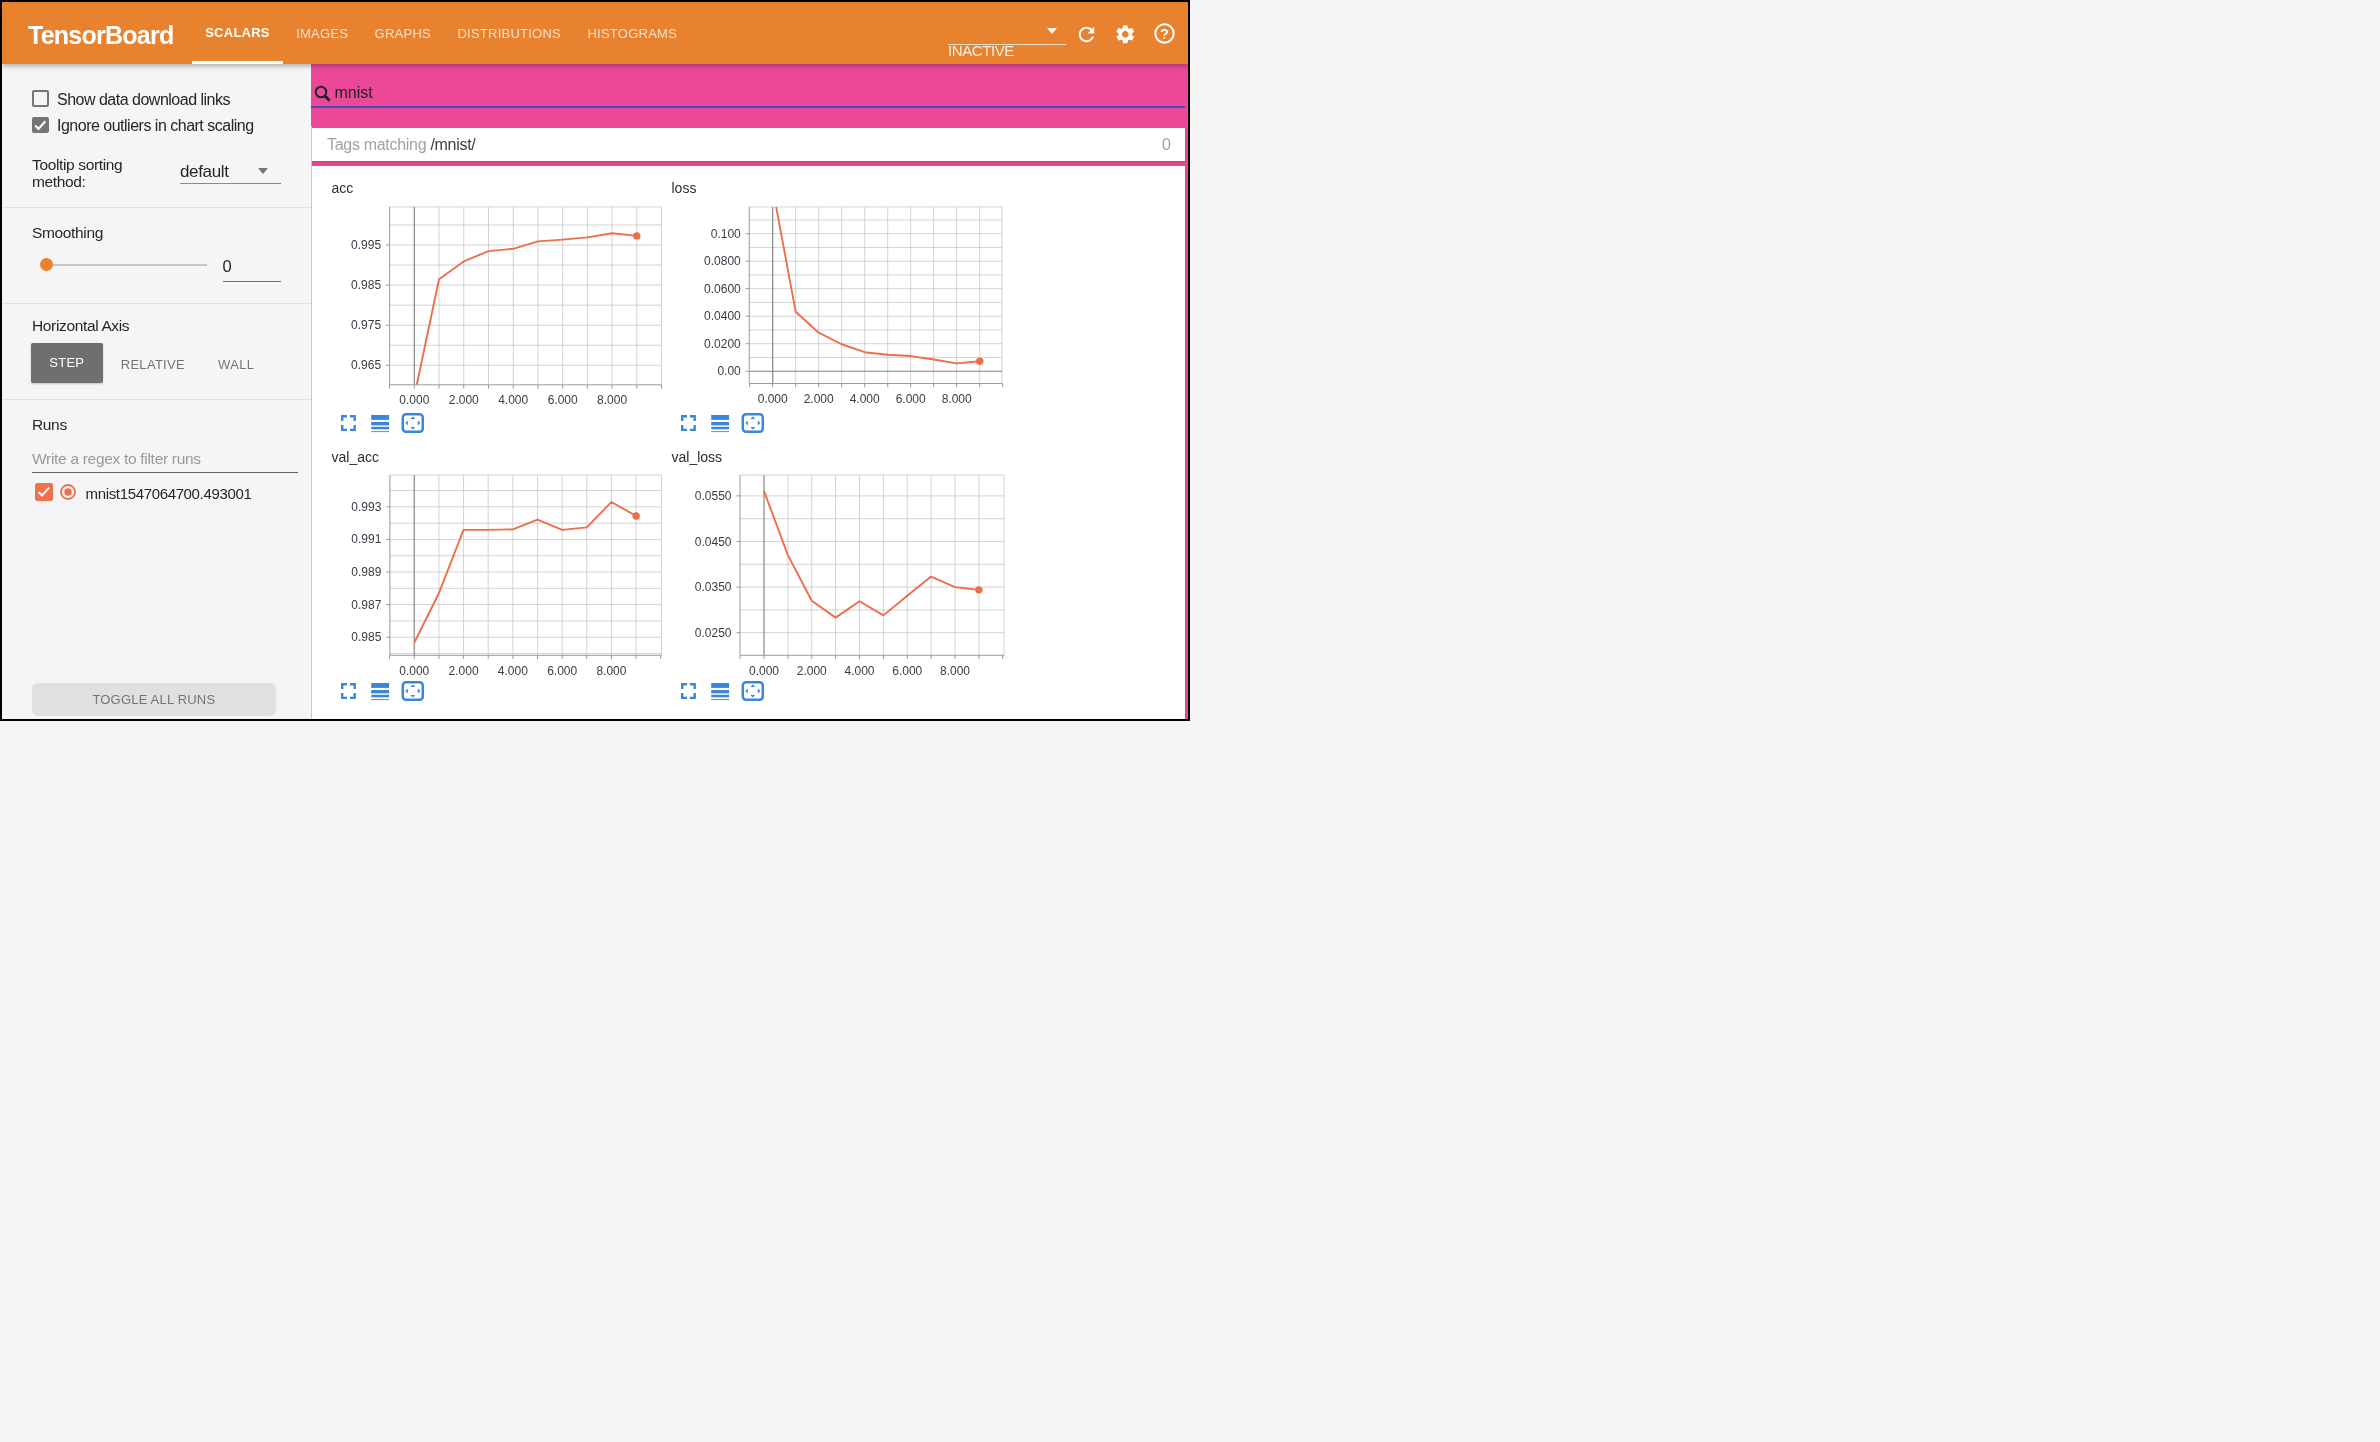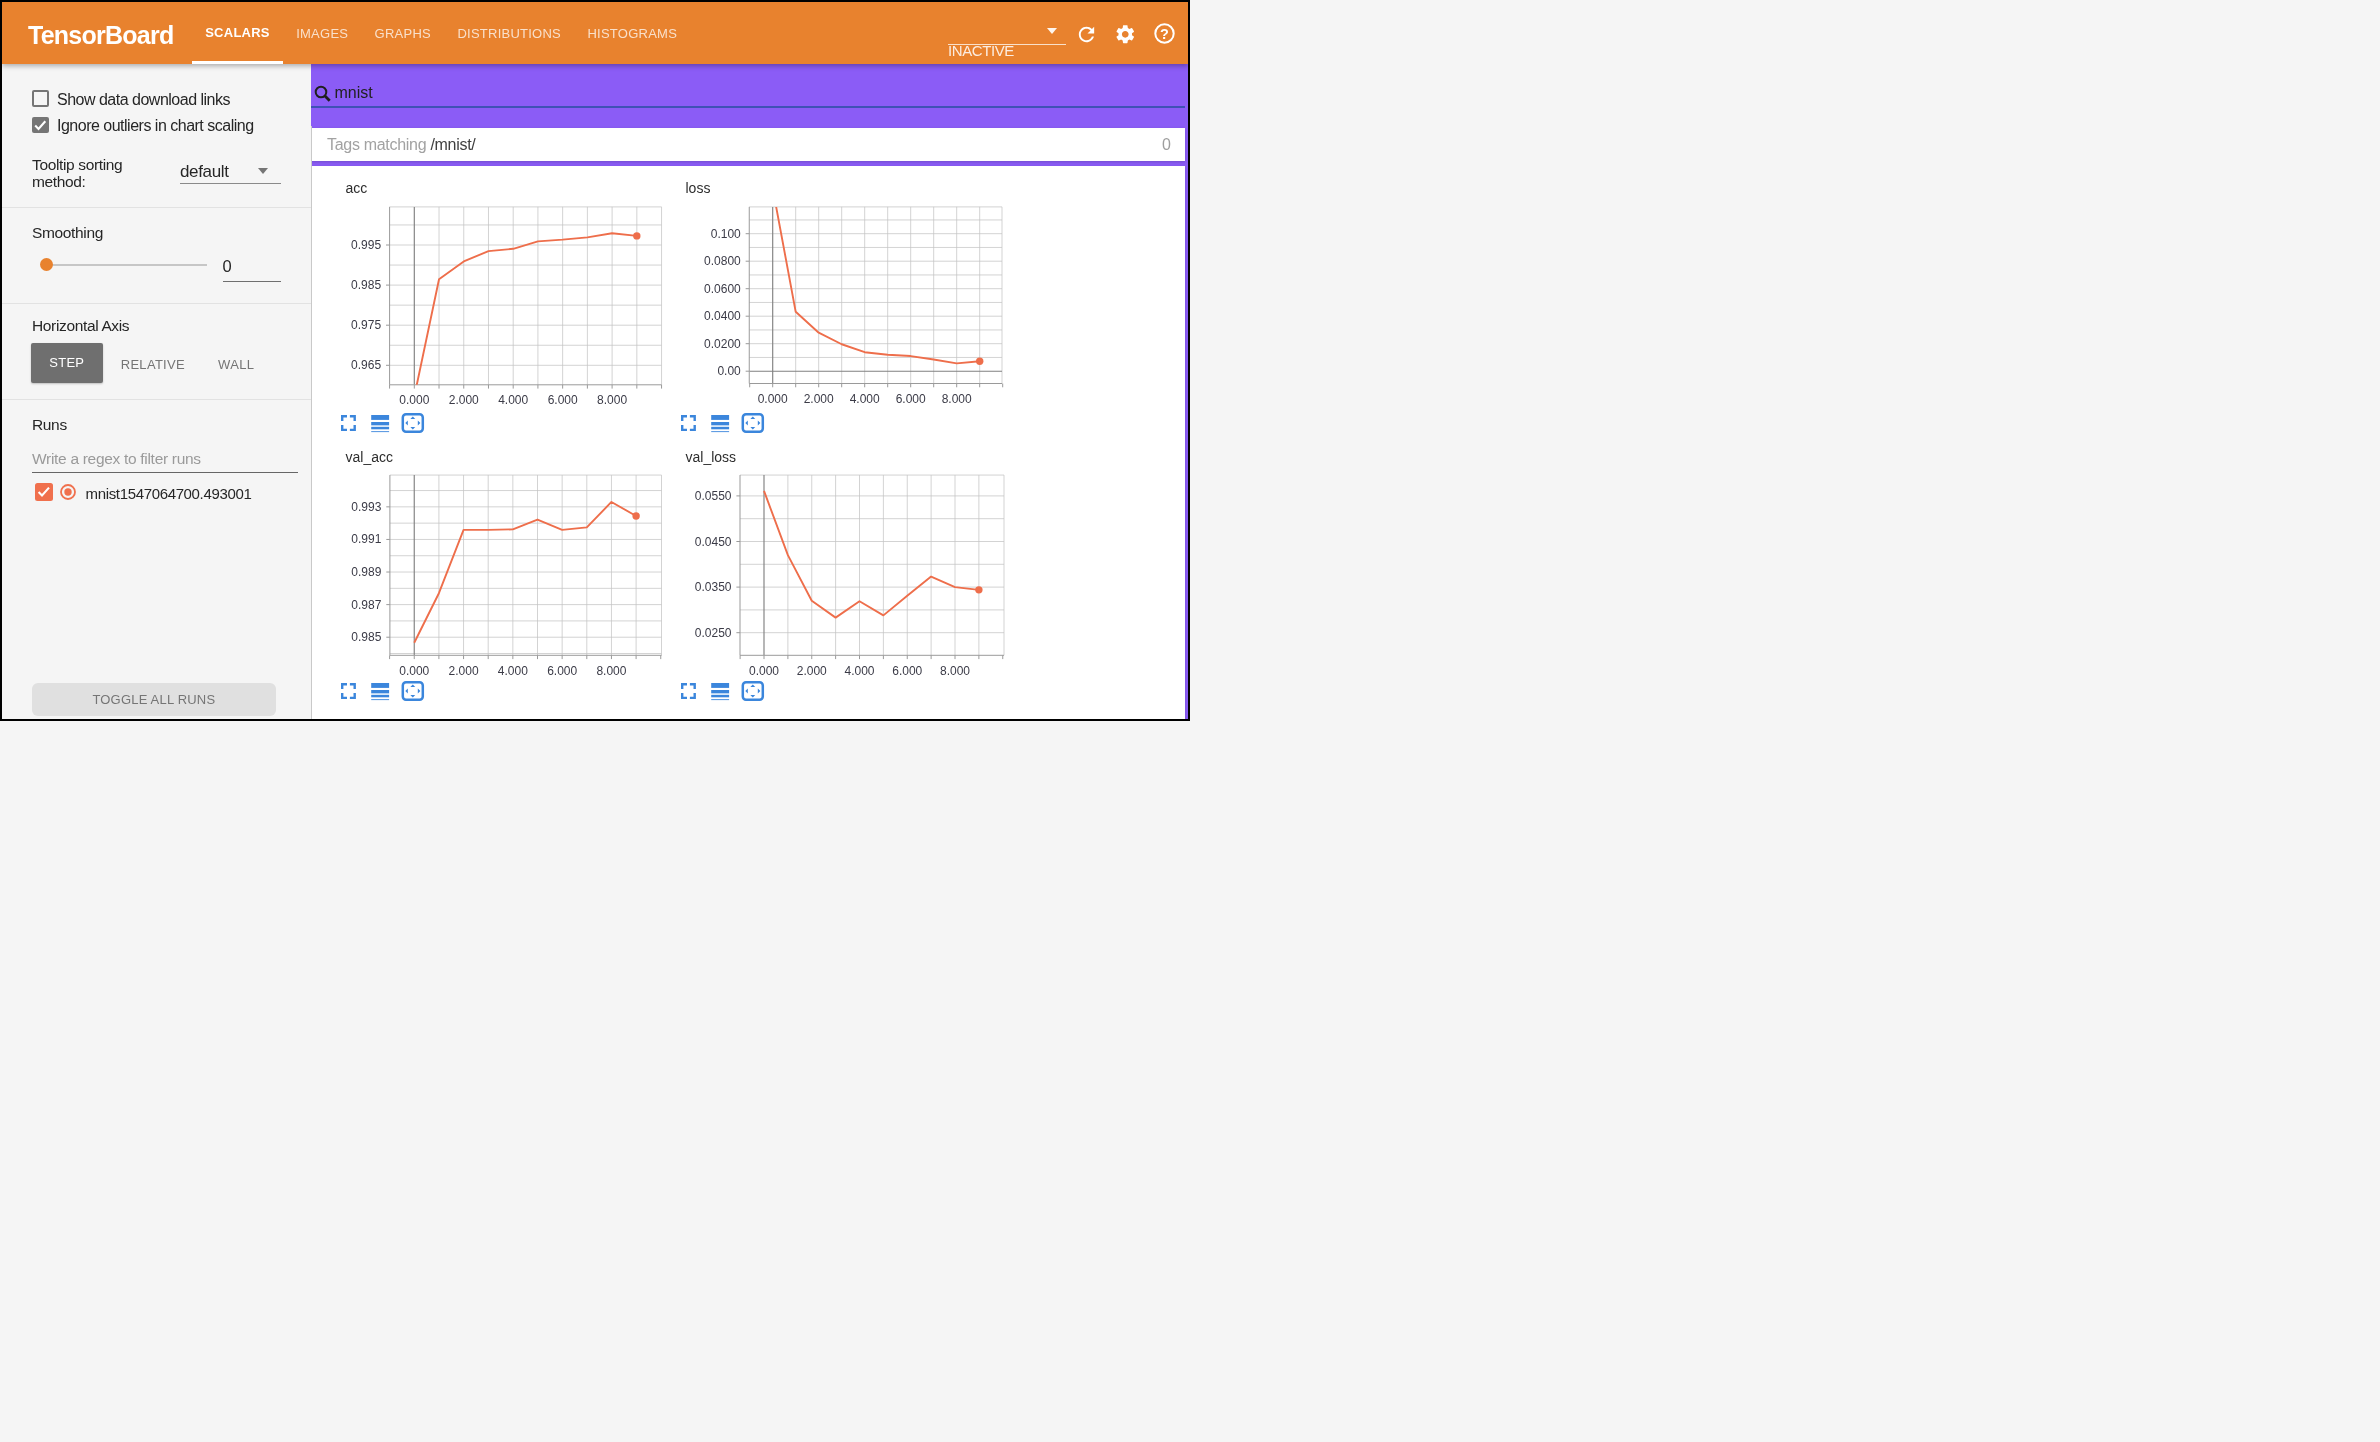--- a/index.html
+++ b/index.html
@@ -17,25 +17,25 @@
 #ddtri { left:1044.7px; top:26px; width:0; height:0; border-left:5px solid transparent; border-right:5px solid transparent; border-top:6.5px solid rgba(255,255,255,.92); }
 #sidebar { position:absolute; left:2px; top:64px; width:309px; height:655px; background:#f5f5f5; z-index:2; }
 .sb-label { position:absolute; font-size:15.5px; letter-spacing:-0.35px; color:#262626; }
 .cb { position:absolute; width:16.5px; height:16.5px; border-radius:2px; }
 .cb.off { border:2px solid #757575; }
 .cb.on { background:#757575; }
 .divider { position:absolute; left:0; width:309px; height:1px; background:#e2e2e2; }
 #step-btn { position:absolute; left:29px; top:279px; width:71.5px; height:40px; background:#6f6f6f; border-radius:2px; color:#fff; font-size:13px; letter-spacing:0.3px; text-align:center; line-height:40px; box-shadow:0 1px 2px rgba(0,0,0,.22); }
 .flat-btn { position:absolute; font-size:13px; letter-spacing:0.3px; color:#757575; }
 #toggle-btn { position:absolute; left:29.5px; top:618.6px; width:244.7px; height:33.7px; background:#e0e0e0; border-radius:6px; color:#757575; font-size:13px; letter-spacing:0.2px; text-align:center; line-height:33.7px; }
-#main { position:absolute; left:311px; top:64px; width:877px; height:655px; background:#8b5cf6; }
+#main { position:absolute; left:311px; top:64px; width:877px; height:655px; background:#ec4899; }
 .card { position:absolute; background:#fff; box-shadow:0 1px 3px rgba(0,0,0,.18); }
 #tagscard { left:0; top:63.5px; width:874px; height:33.5px; }
 #chartscard { left:0; top:102px; width:874px; height:553px; }
-.ctitle { position:absolute; font-size:14px; color:#2d2d2d;margin-left:14px; }
+.ctitle { position:absolute; font-size:14px; color:#2d2d2d; }
 .icons { position:absolute; }
 #search-underline { position:absolute; left:0; top:41.5px; width:873.5px; height:2px; background:#3f51b5; }
 </style></head>
 <body>
 <div id="header">
   <div id="logo">TensorBoard</div>
   <div id="tabs">
     <div class="tab active">SCALARS</div>
     <div class="tab">IMAGES</div>
     <div class="tab">GRAPHS</div>

